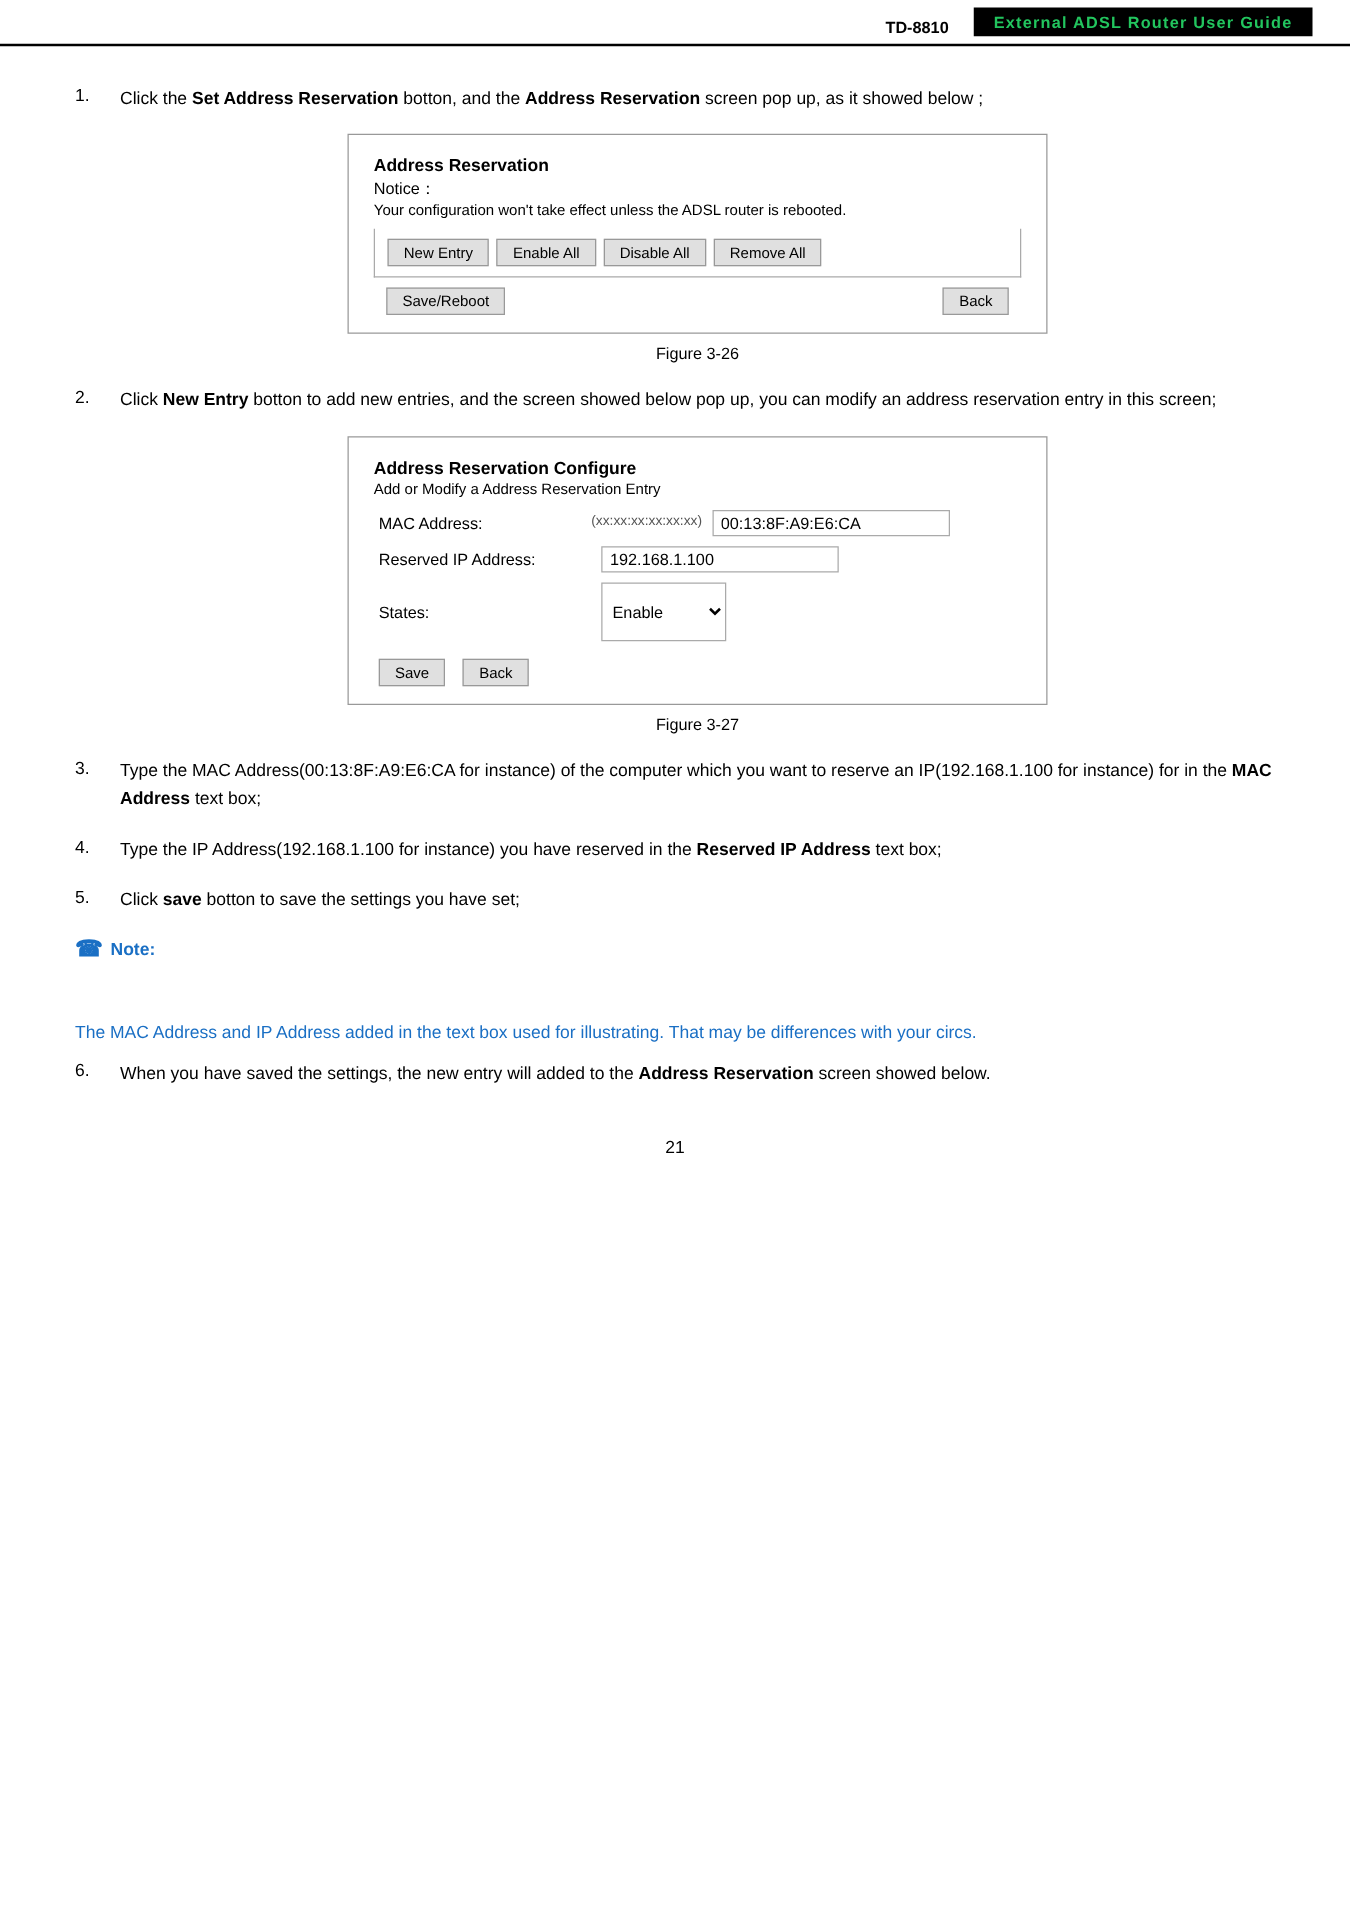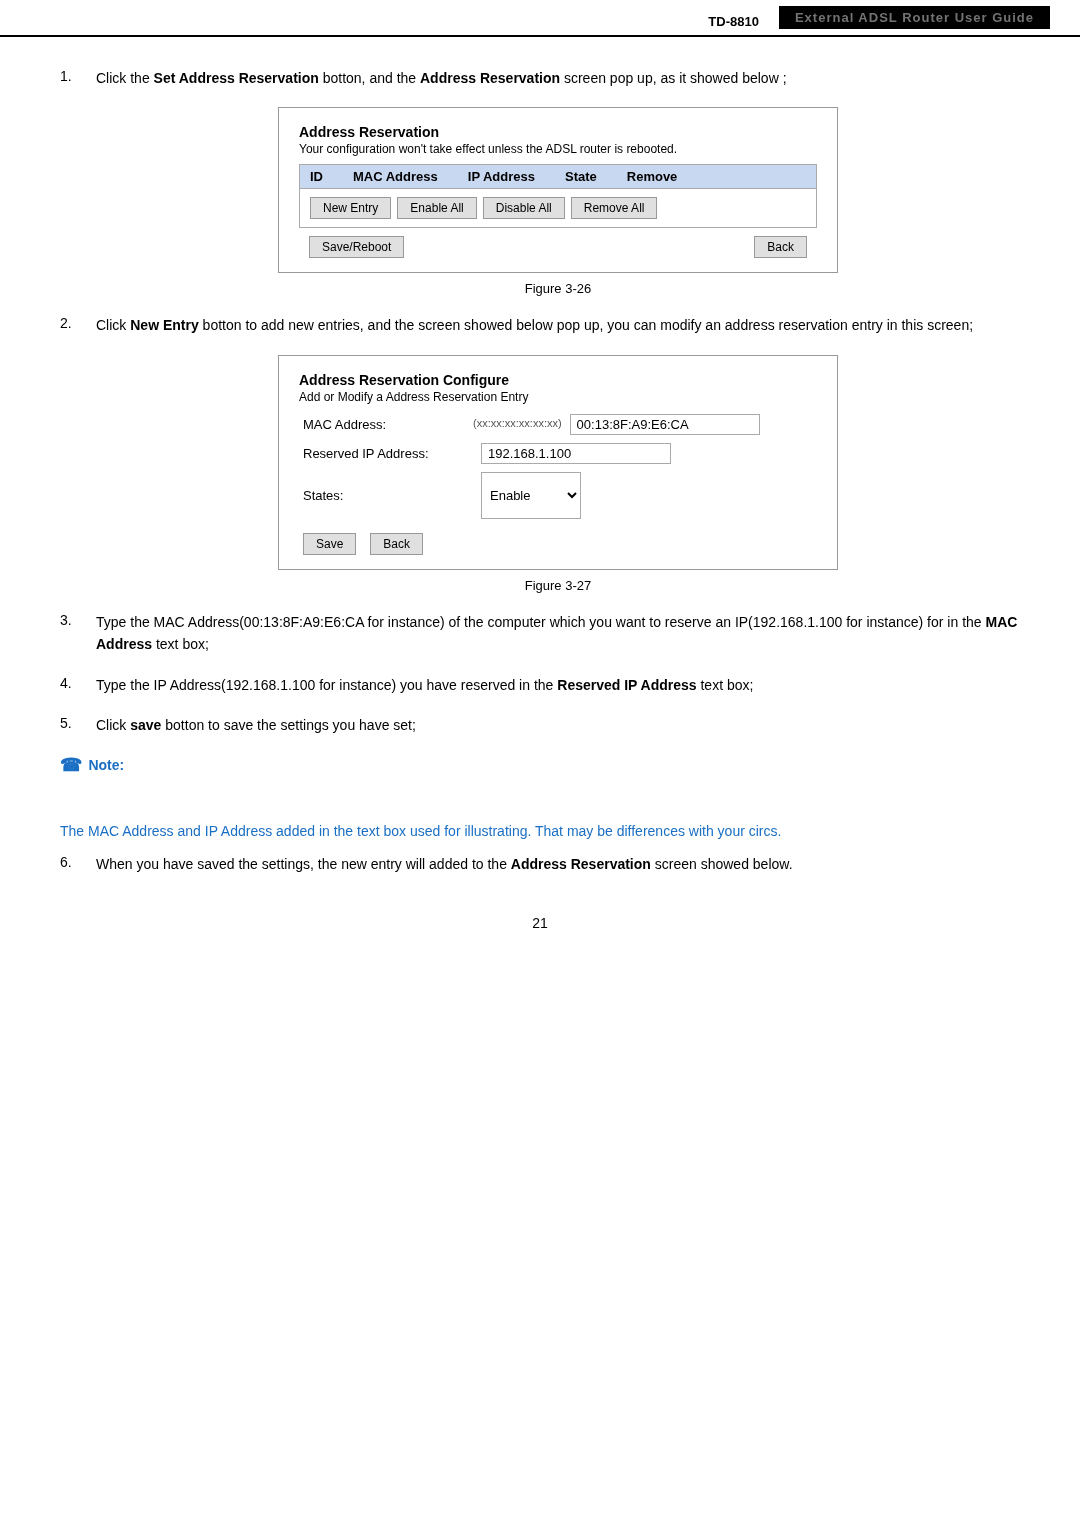--- a/index.html
+++ b/index.html
@@ -22,21 +22,21 @@
       padding: 6px 30px 6px 30px;
       margin-bottom: 20px;
     }
     .header-model {
       font-weight: bold;
       font-size: 13px;
       margin-right: 20px;
     }
     .header-title {
       background: #000;
-      color: #737373;
+      color: #22c55e;
       font-weight: bold;
       font-size: 13px;
       padding: 4px 16px;
       letter-spacing: 1px;
     }
 
     
     .content {
       padding: 10px 60px 40px 60px;
     }
@@ -233,28 +233,22 @@
   <div class="list-item">
     <span class="list-num">1.</span>
     <div class="list-text">
       <span>Click the </span><b>Set Address Reservation</b><span> botton, and the </span><b>Address Reservation</b><span> screen pop up, as it showed below ;</span>
     </div>
   </div>
 
   <div class="figure-container">
     <div class="figure-box">
       <div class="ar-title">Address Reservation</div>
+      <div class="ar-notice-label">Notice：</div>
       <div class="ar-notice-text">Your configuration won't take effect unless the ADSL router is rebooted.</div>
-      <div class="ar-table-header">
-        <span>ID</span>
-        <span>MAC Address</span>
-        <span>IP Address</span>
-        <span>State</span>
-        <span>Remove</span>
-      </div>
       <div class="ar-buttons-row">
         <button class="ar-btn">New Entry</button>
         <button class="ar-btn">Enable All</button>
         <button class="ar-btn">Disable All</button>
         <button class="ar-btn">Remove All</button>
       </div>
       <div class="ar-bottom-row">
         <button class="ar-btn">Save/Reboot</button>
         <button class="ar-btn">Back</button>
       </div>

